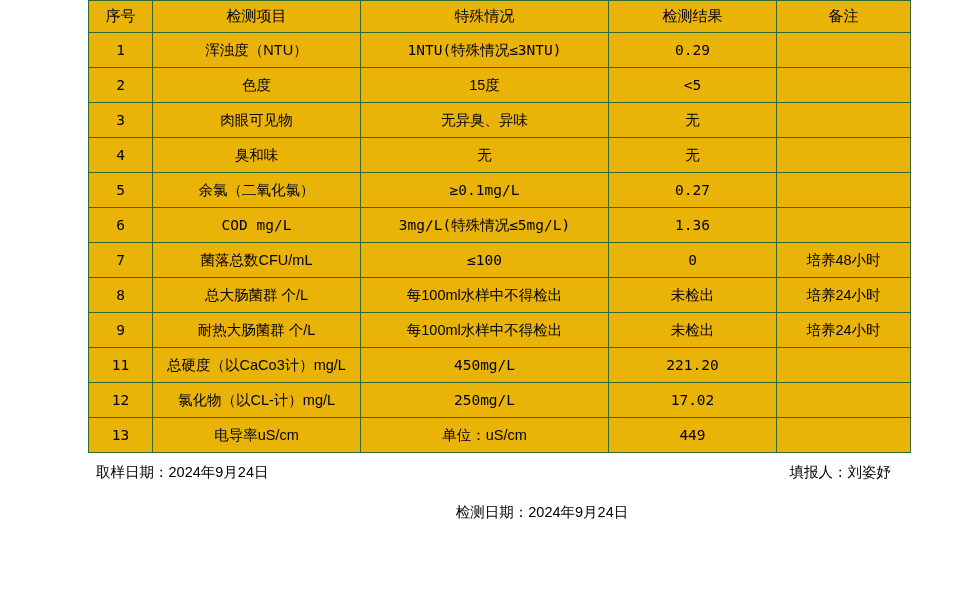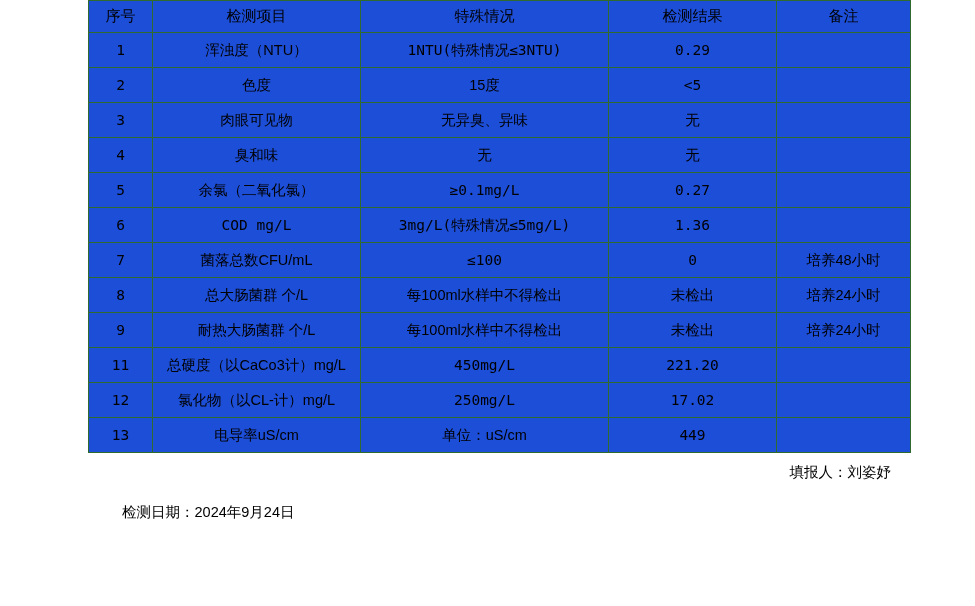--- a/index.html
+++ b/index.html
@@ -29,21 +29,21 @@
     padding-bottom: 14px;
     font-family: "Liberation Serif", serif;
   }
   .table-wrap {
     padding: 0 75px 0 88px;
   }
   table.report {
     border-collapse: collapse;
     width: 100%;
     table-layout: fixed;
-    background: #1d4ed8;
+    background: #eab308;
   }
   table.report td, table.report th {
     border: 1px solid #2f6b2f;
     height: 34px;
     font-size: 14.5px;
     font-weight: normal;
     text-align: center;
     vertical-align: middle;
     padding: 0 3px;
     white-space: nowrap;
@@ -182,17 +182,18 @@
           <td>电导率uS/cm</td>
           <td>单位：uS/cm</td>
           <td class="mono">449</td>
           <td></td>
         </tr>
       </tbody>
     </table>
   </div>
 
   <div class="footer">
+    <div>取样日期：2024年9月24日</div>
     <div class="f-mid">检测日期：2024年9月24日</div>
     <div class="f-right">填报人：刘姿妤</div>
   </div>
 
 </div>
 
 </body></html>

